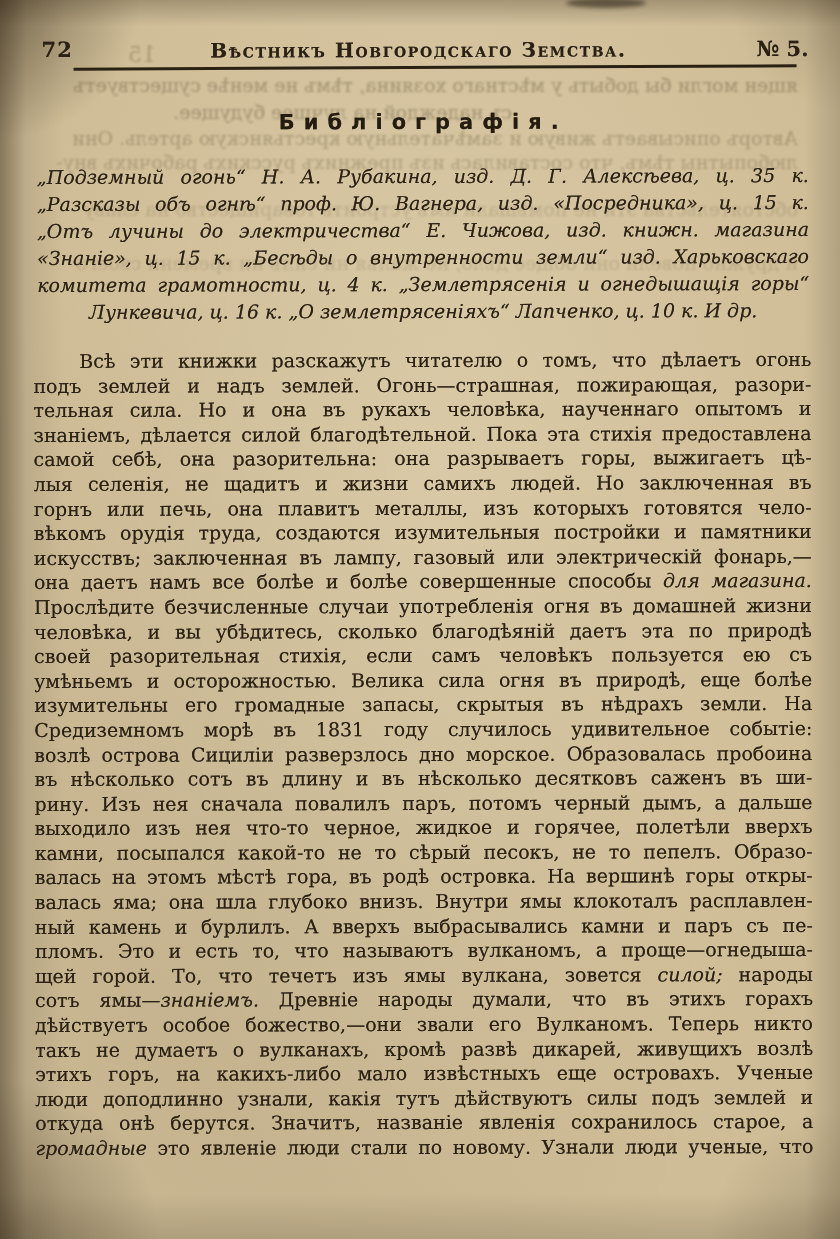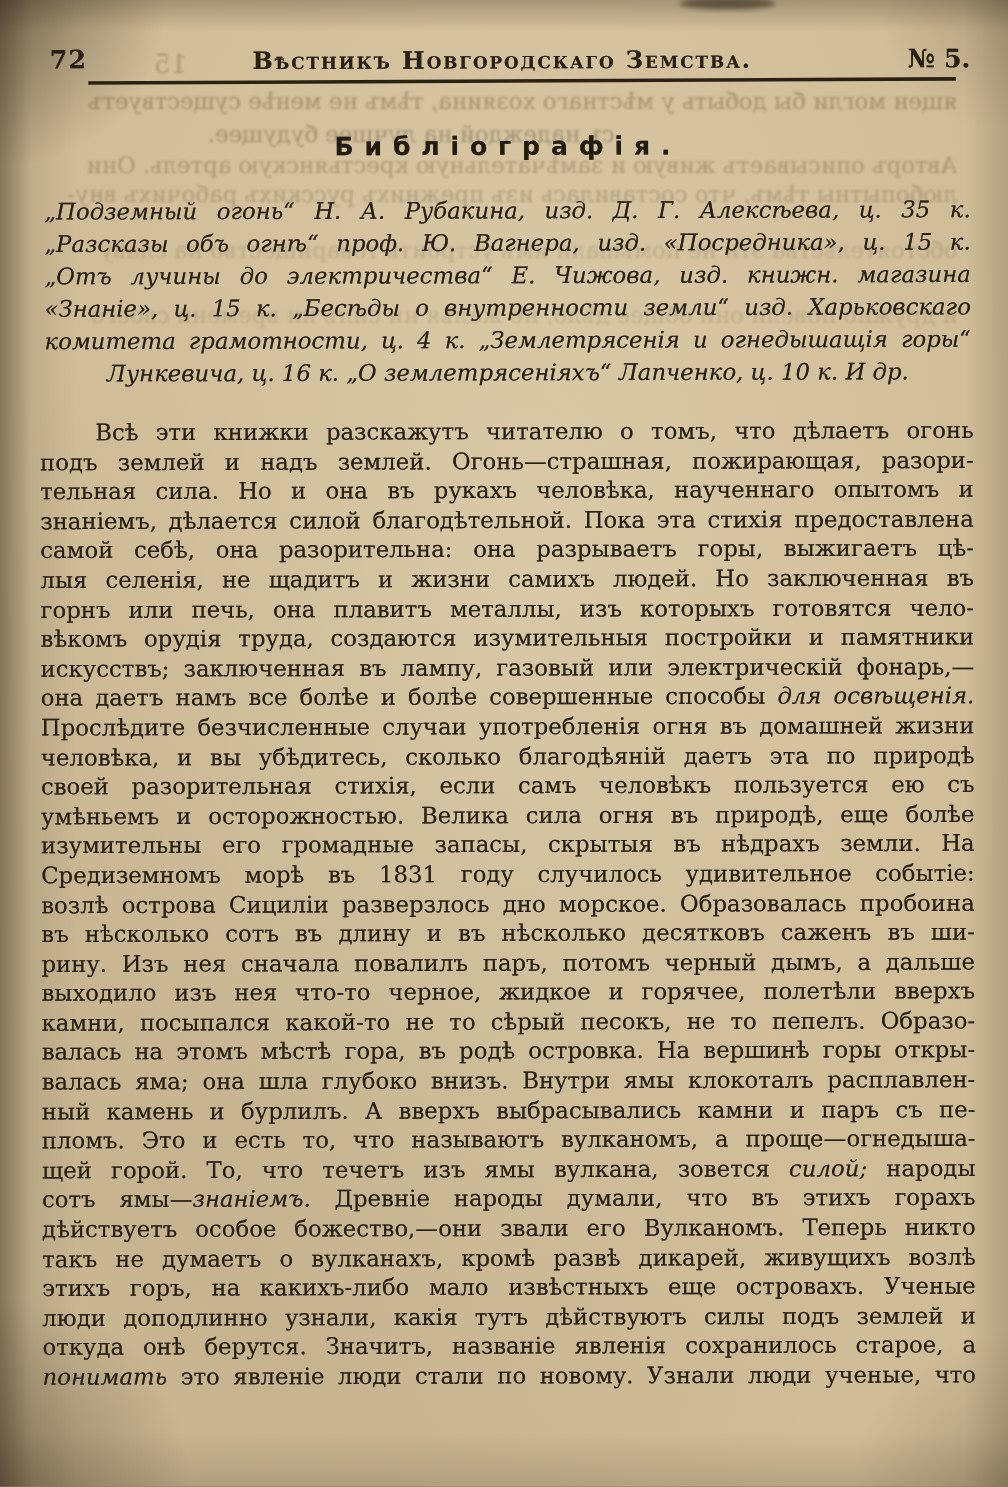--- a/index.html
+++ b/index.html
@@ -105,21 +105,21 @@
     <div class="article">
         <div class="line indent"><span>Всѣ эти книжки разскажутъ читателю о томъ, что дѣлаетъ огонь</span></div>
         <div class="line"><span>подъ землей и надъ землей. Огонь—страшная, пожирающая, разори-</span></div>
         <div class="line"><span>тельная сила. Но и она въ рукахъ человѣка, наученнаго опытомъ и</span></div>
         <div class="line"><span>знаніемъ, дѣлается силой благодѣтельной. Пока эта стихія предоставлена</span></div>
         <div class="line"><span>самой себѣ, она разорительна: она разрываетъ горы, выжигаетъ цѣ-</span></div>
         <div class="line"><span>лыя селенія, не щадитъ и жизни самихъ людей. Но заключенная въ</span></div>
         <div class="line"><span>горнъ или печь, она плавитъ металлы, изъ которыхъ готовятся чело-</span></div>
         <div class="line"><span>вѣкомъ орудія труда, создаются изумительныя постройки и памятники</span></div>
         <div class="line"><span>искусствъ; заключенная въ лампу, газовый или электрическій фонарь,—</span></div>
-        <div class="line"><span>она даетъ намъ все болѣе и болѣе совершенные способы </span><em>для освѣщенія.</em></div>
+        <div class="line"><span>она даетъ намъ все болѣе и болѣе совершенные способы </span><em>для магазина.</em></div>
         <div class="line"><span>Прослѣдите безчисленные случаи употребленія огня въ домашней жизни</span></div>
         <div class="line"><span>человѣка, и вы убѣдитесь, сколько благодѣяній даетъ эта по природѣ</span></div>
         <div class="line"><span>своей разорительная стихія, если самъ человѣкъ пользуется ею съ</span></div>
         <div class="line"><span>умѣньемъ и осторожностью. Велика сила огня въ природѣ, еще болѣе</span></div>
         <div class="line"><span>изумительны его громадные запасы, скрытыя въ нѣдрахъ земли. На</span></div>
         <div class="line"><span>Средиземномъ морѣ въ 1831 году случилось удивительное событіе:</span></div>
         <div class="line"><span>возлѣ острова Сициліи разверзлось дно морское. Образовалась пробоина</span></div>
         <div class="line"><span>въ нѣсколько сотъ въ длину и въ нѣсколько десятковъ саженъ въ ши-</span></div>
         <div class="line"><span>рину. Изъ нея сначала повалилъ паръ, потомъ черный дымъ, а дальше</span></div>
         <div class="line"><span>выходило изъ нея что-то черное, жидкое и горячее, полетѣли вверхъ</span></div>
@@ -128,17 +128,17 @@
         <div class="line"><span>валась яма; она шла глубоко внизъ. Внутри ямы клокоталъ расплавлен-</span></div>
         <div class="line"><span>ный камень и бурлилъ. А вверхъ выбрасывались камни и паръ съ пе-</span></div>
         <div class="line"><span>пломъ. Это и есть то, что называютъ вулканомъ, а проще—огнедыша-</span></div>
         <div class="line"><span>щей горой. То, что течетъ изъ ямы вулкана, зовется </span><em>силой;</em><span> народы</span></div>
         <div class="line"><span>сотъ ямы—</span><em>знаніемъ.</em><span> Древніе народы думали, что въ этихъ горахъ</span></div>
         <div class="line"><span>дѣйствуетъ особое божество,—они звали его Вулканомъ. Теперь никто</span></div>
         <div class="line"><span>такъ не думаетъ о вулканахъ, кромѣ развѣ дикарей, живущихъ возлѣ</span></div>
         <div class="line"><span>этихъ горъ, на какихъ-либо мало извѣстныхъ еще островахъ. Ученые</span></div>
         <div class="line"><span>люди доподлинно узнали, какія тутъ дѣйствуютъ силы подъ землей и</span></div>
         <div class="line"><span>откуда онѣ берутся. Значитъ, названіе явленія сохранилось старое, а</span></div>
-        <div class="line"><em>понимать</em><span> это явленіе люди стали по новому. Узнали люди ученые, что</span></div>
+        <div class="line"><em>громадные</em><span> это явленіе люди стали по новому. Узнали люди ученые, что</span></div>
       </div>
 
   </div>
 </div>
 
 </body></html>

